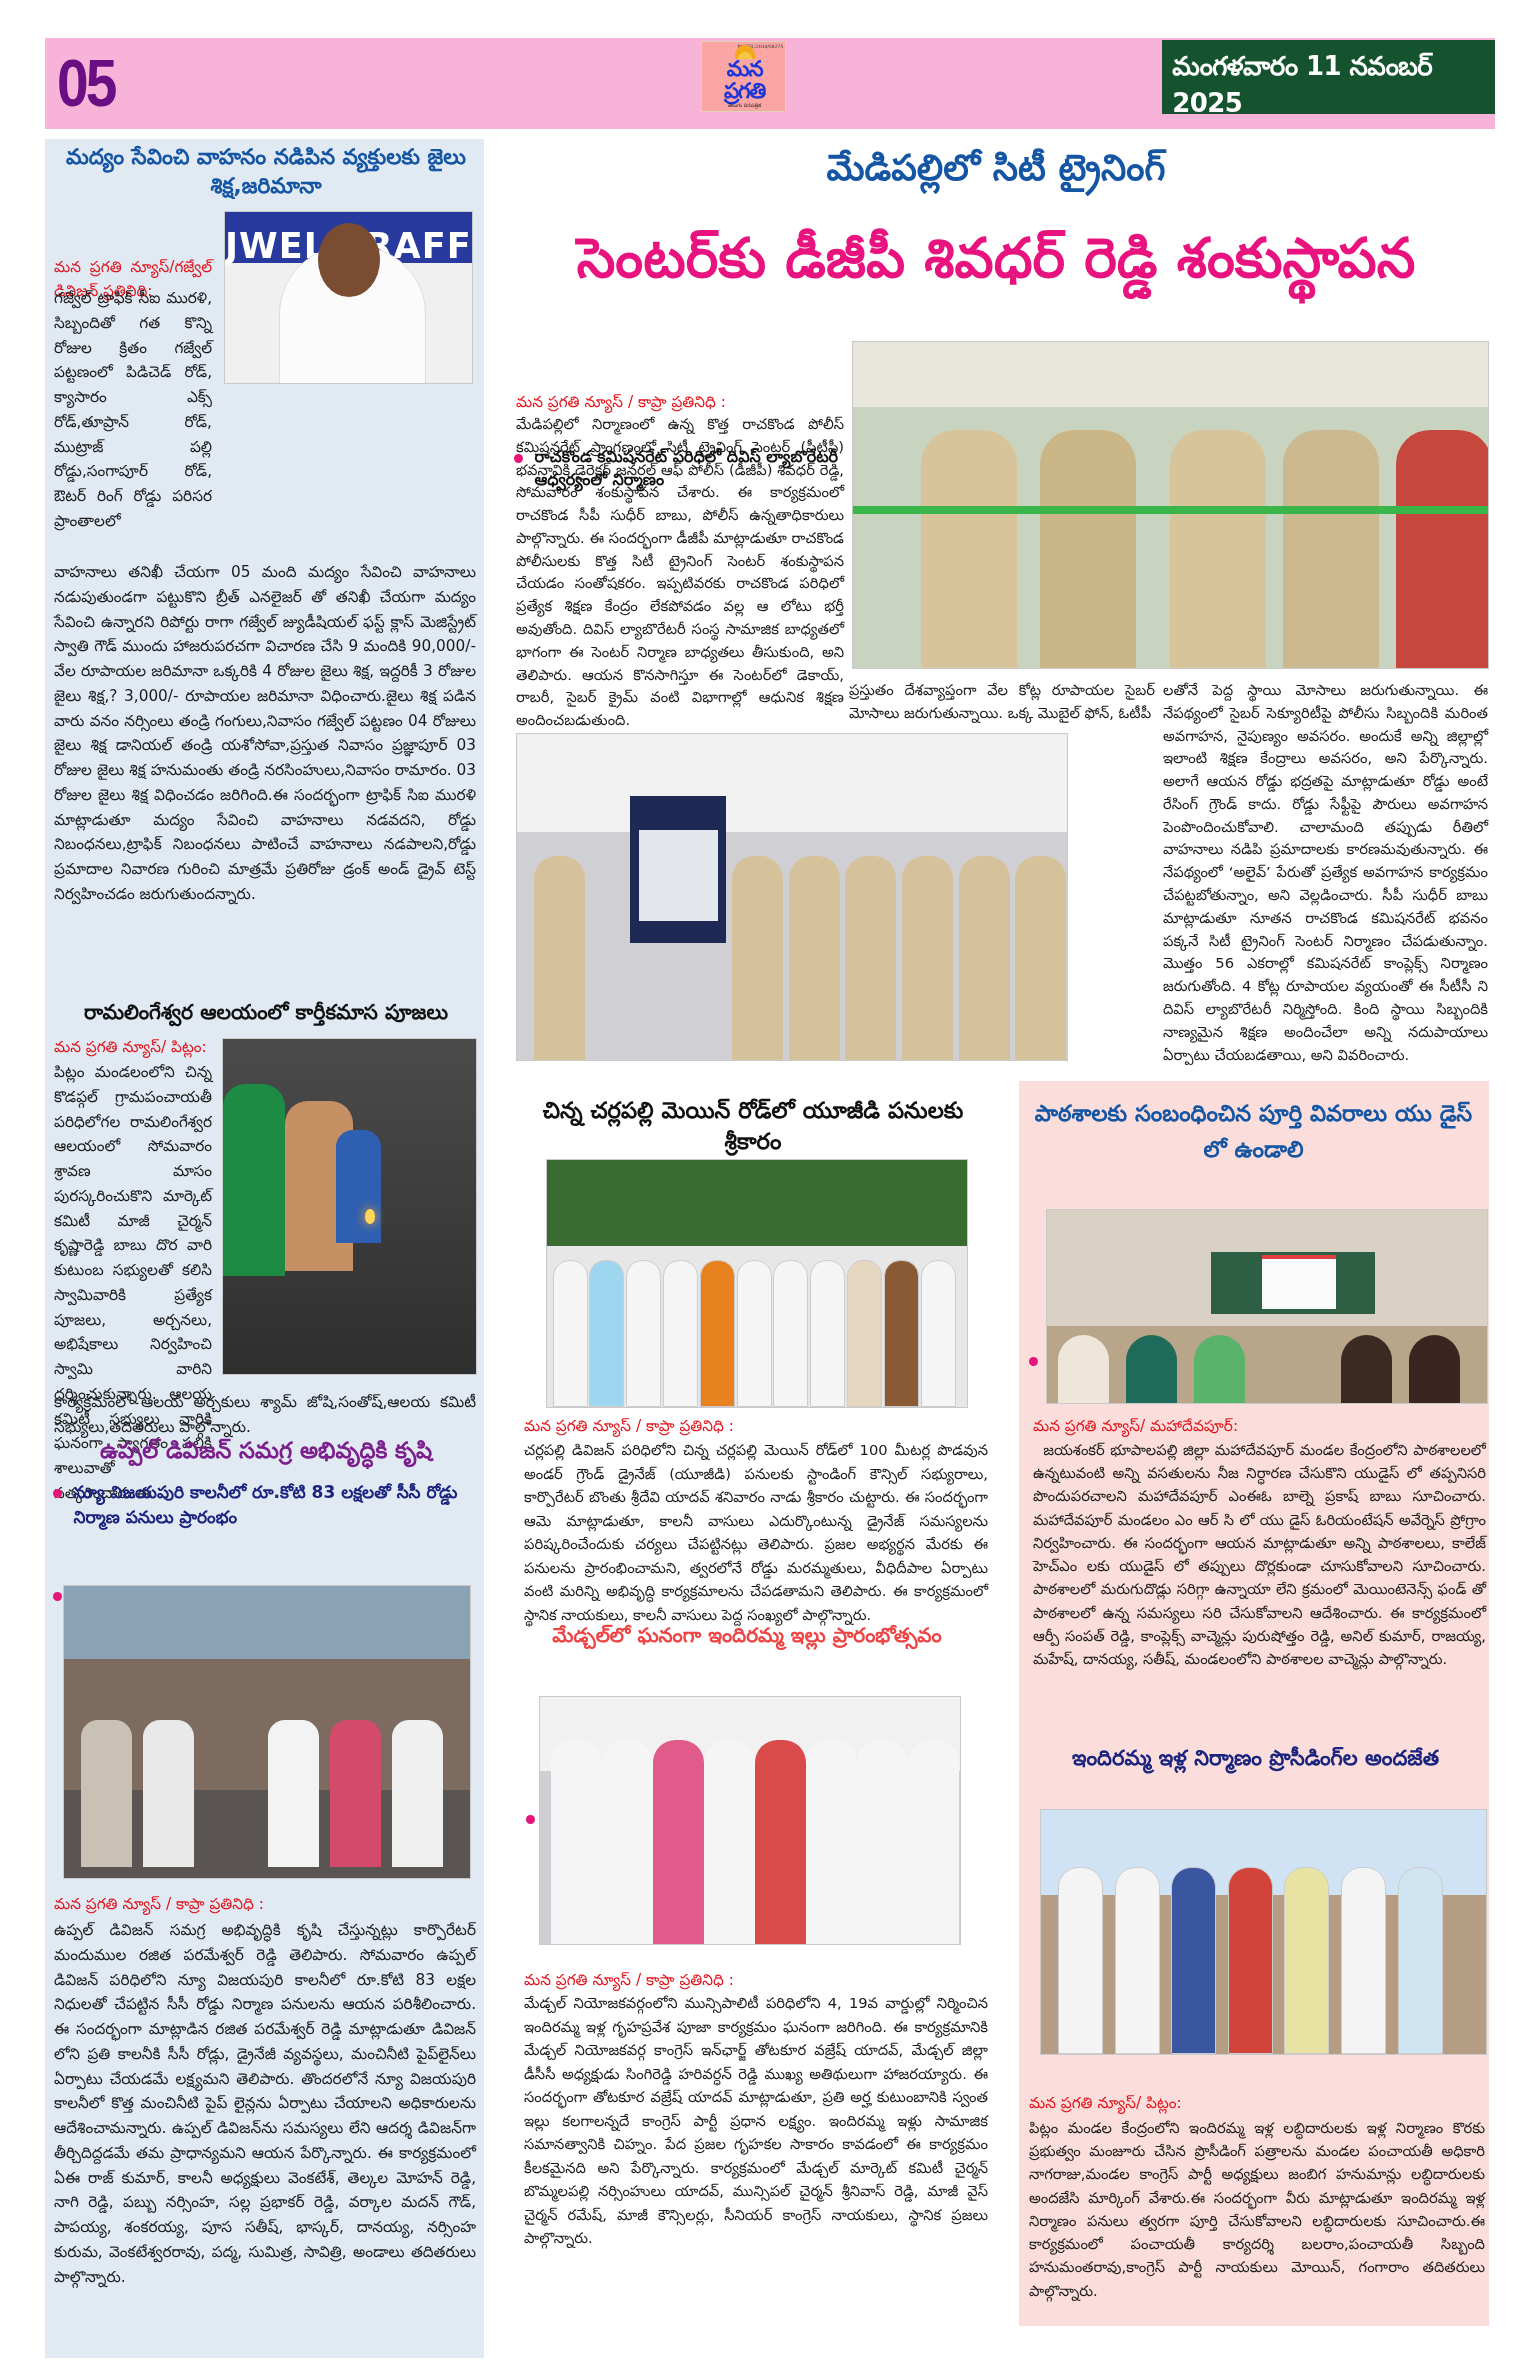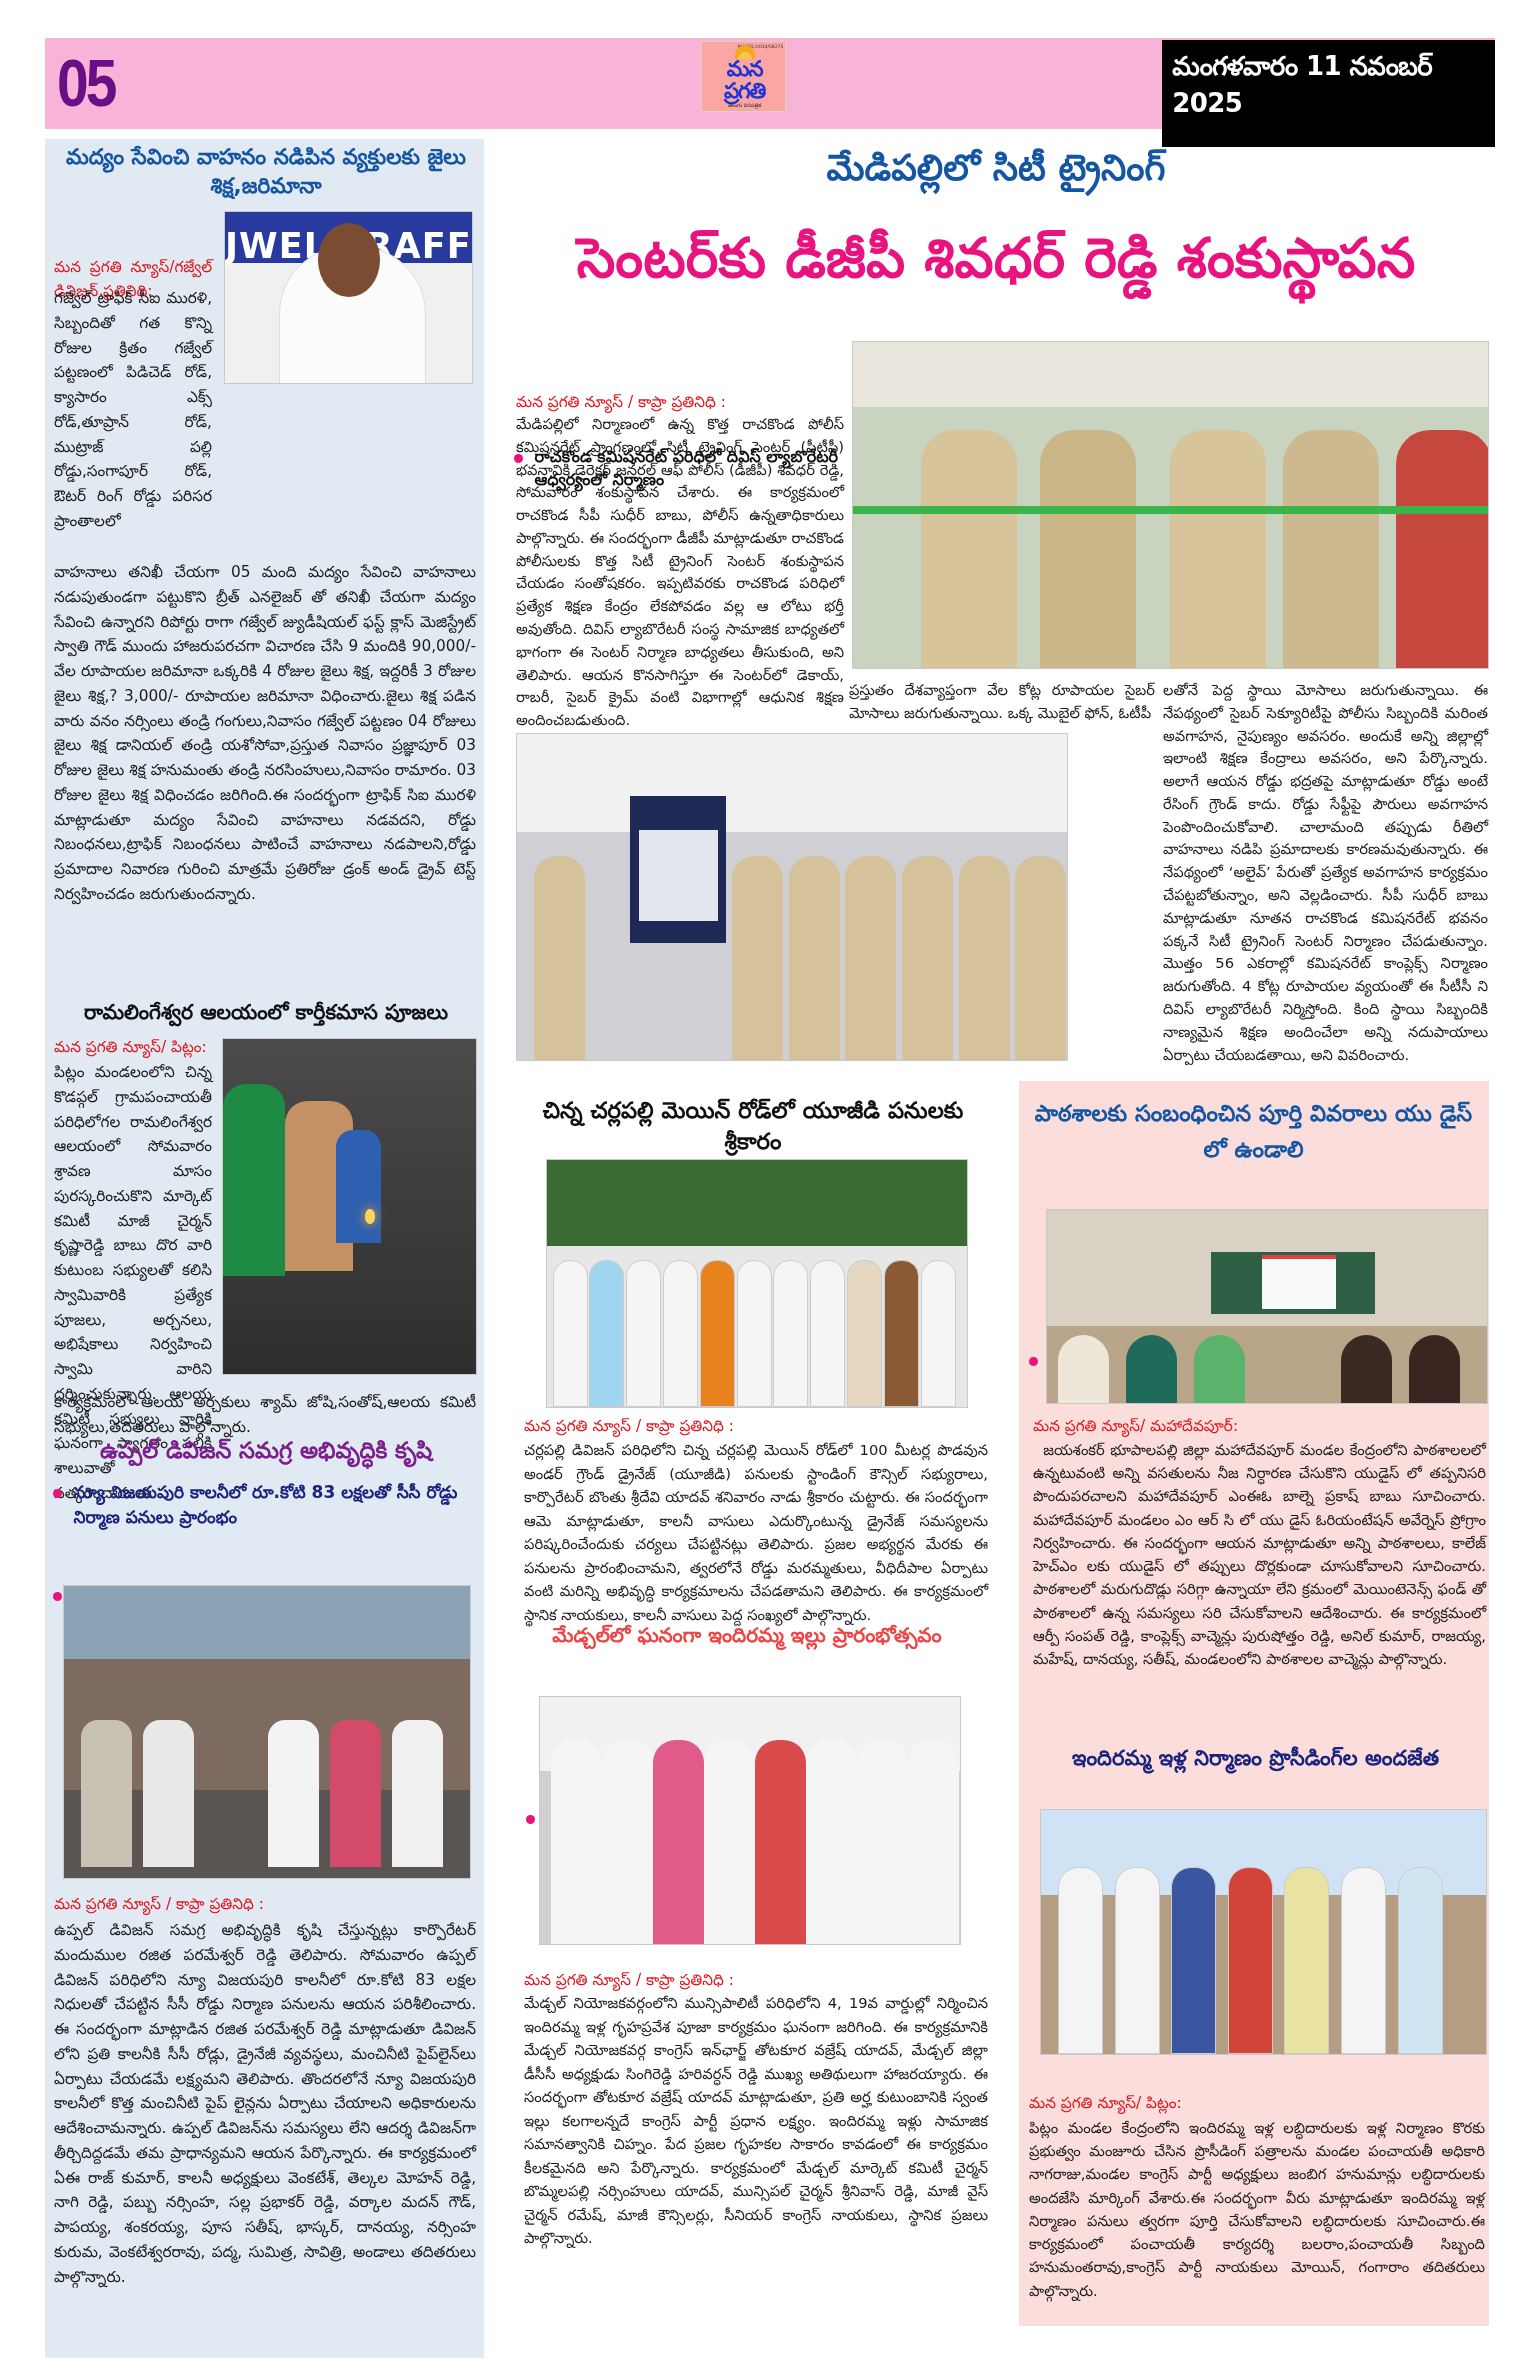--- a/index.html
+++ b/index.html
@@ -8,21 +8,21 @@
   .abs { position: absolute; }
 
   
   .masthead { left: 45px; top: 38px; width: 1450px; height: 91px; background: #f8b3d9; }
   .page-num { left: 57px; top: 44px; font-family: "Liberation Sans", sans-serif; font-weight: 900; font-size: 67px; color: #6a0f83; letter-spacing: -3.4px; transform: scaleX(0.85); transform-origin: left; }
   .logo { left: 701px; top: 41px; width: 85px; height: 71px; background: #fca5a5; border: 0.6px solid #d9d6b0; overflow: hidden; }
   .logo .reg { position: absolute; right: 1.7px; top: 1.7px; font-size: 4.5px; color: #333; }
   .logo .sun { position: absolute; left: 33px; top: 3.4px; width: 20.4px; height: 13.6px; border-radius: 20.4px 20.4px 0 0; background: radial-gradient(circle at 50% 100%, #f7c744 0 40%, #f2a91c 41% 100%); }
   .logo .name { position: absolute; left: 1.1px; top: 16px; width: 83px; text-align: center; font-family: "DejaVu Sans", sans-serif; font-weight: 900; font-size: 21.5px; color: #1a36d8; line-height: 1; letter-spacing: -1.1px; }
   .logo .tag { position: absolute; left: 0; bottom: 2.3px; width: 85px; text-align: center; font-size: 5.1px; color: #222; }
-  .datebox { left: 1162px; top: 40px; width: 333px; height: 107px; background: #000000; color: #fff; font-weight: 700; font-size: 26px; padding: 11.3px 0 0 10.2px; letter-spacing: -0.6px; }
+  .datebox { left: 1162px; top: 40px; width: 333px; height: 74px; background: #14532d; color: #fff; font-weight: 700; font-size: 26px; padding: 11.3px 0 0 10.2px; letter-spacing: -0.6px; }
 
   
   .leftcol { left: 45px; top: 139px; width: 439px; height: 2219px; background: #e1e9f3; }
   .headline { font-family: "DejaVu Sans", sans-serif; font-weight: 700; text-align: center; line-height: 1.35; }
   .byline { color: #e2141b; font-size: 15.3px; line-height: 1.55; }
   .body { font-size: 15.3px; line-height: 1.62; text-align: justify; color: #1a1a1a; }
   .bullet { font-weight: 700; font-size: 17px; line-height: 1.45; position: relative; padding-left: 22.6px; }
   .bullet::before { content: ""; position: absolute; left: 2.3px; top: 9px; width: 9px; height: 9px; border-radius: 50%; background: #e5157a; }
 
   .photo { border: 1.1px solid #c9c9c9; overflow: hidden; }

